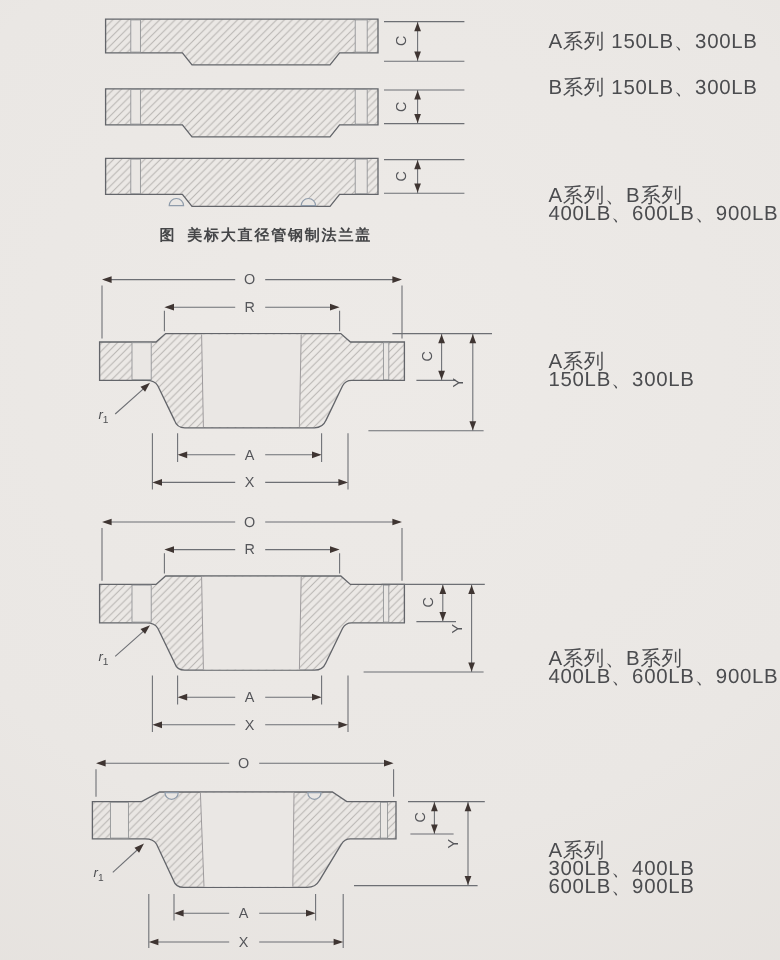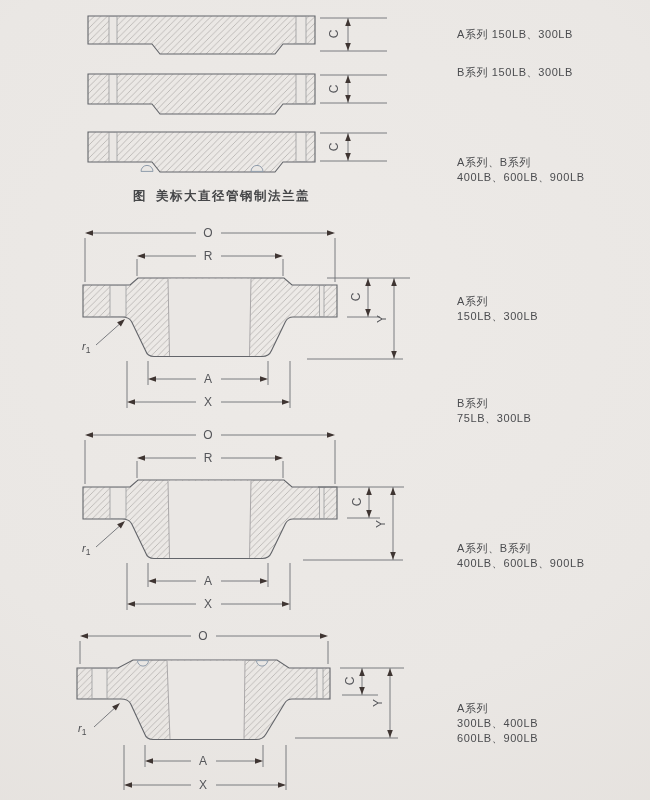--- a/index.html
+++ b/index.html
@@ -6,21 +6,21 @@
   body{
     width:650px;height:800px;overflow:hidden;
     font-family:"Liberation Sans","DejaVu Sans",sans-serif;
   }
   .page{
     position:relative;width:650px;height:800px;
     background:radial-gradient(ellipse 120% 90% at 48% 38%, #edeae7 0%, #eae7e4 55%, #e3dfdb 100%);
   }
   svg.artwork{position:absolute;left:0;top:0;}
   .label{position:absolute;white-space:nowrap;color:#4b4c4f;}
-  .series{font-size:11px;letter-spacing:.6px;line-height:15px;}
+  .series{font-size:17px;letter-spacing:.6px;line-height:15px;}
   .caption{font-size:12.5px;font-weight:bold;letter-spacing:1.5px;color:#454648;font-family:Liberation Mono, monospace;}
   .dim{font-size:12px;color:#55565a;transform:translate(-50%,-50%);letter-spacing:0;}
   .dim.rot{transform:translate(-50%,-50%) rotate(-90deg);}
   .rlab{font-size:11px;font-style:italic;color:#4e4f52;}
   .rlab sub{font-size:8.5px;font-style:normal;}
 </style>
 </head>
 <body>
 
 <div class="page">
@@ -238,24 +238,20 @@
 <div class="label series" style="left:457px;top:65px;">B系列 150LB、300LB</div>
 <div class="label series" style="left:457px;top:155px;">
   <div>A系列、B系列</div>
   <div>400LB、600LB、900LB</div>
 </div>
 
 <div class="label series" style="left:457px;top:294px;">
   <div>A系列</div>
   <div>150LB、300LB</div>
 </div>
-<div class="label series" style="left:457px;top:396px;">
-  <div>B系列</div>
-  <div>75LB、300LB</div>
-</div>
 
 <div class="label series" style="left:457px;top:541px;">
   <div>A系列、B系列</div>
   <div>400LB、600LB、900LB</div>
 </div>
 
 <div class="label series" style="left:457px;top:701px;">
   <div>A系列</div>
   <div>300LB、400LB</div>
   <div>600LB、900LB</div>

